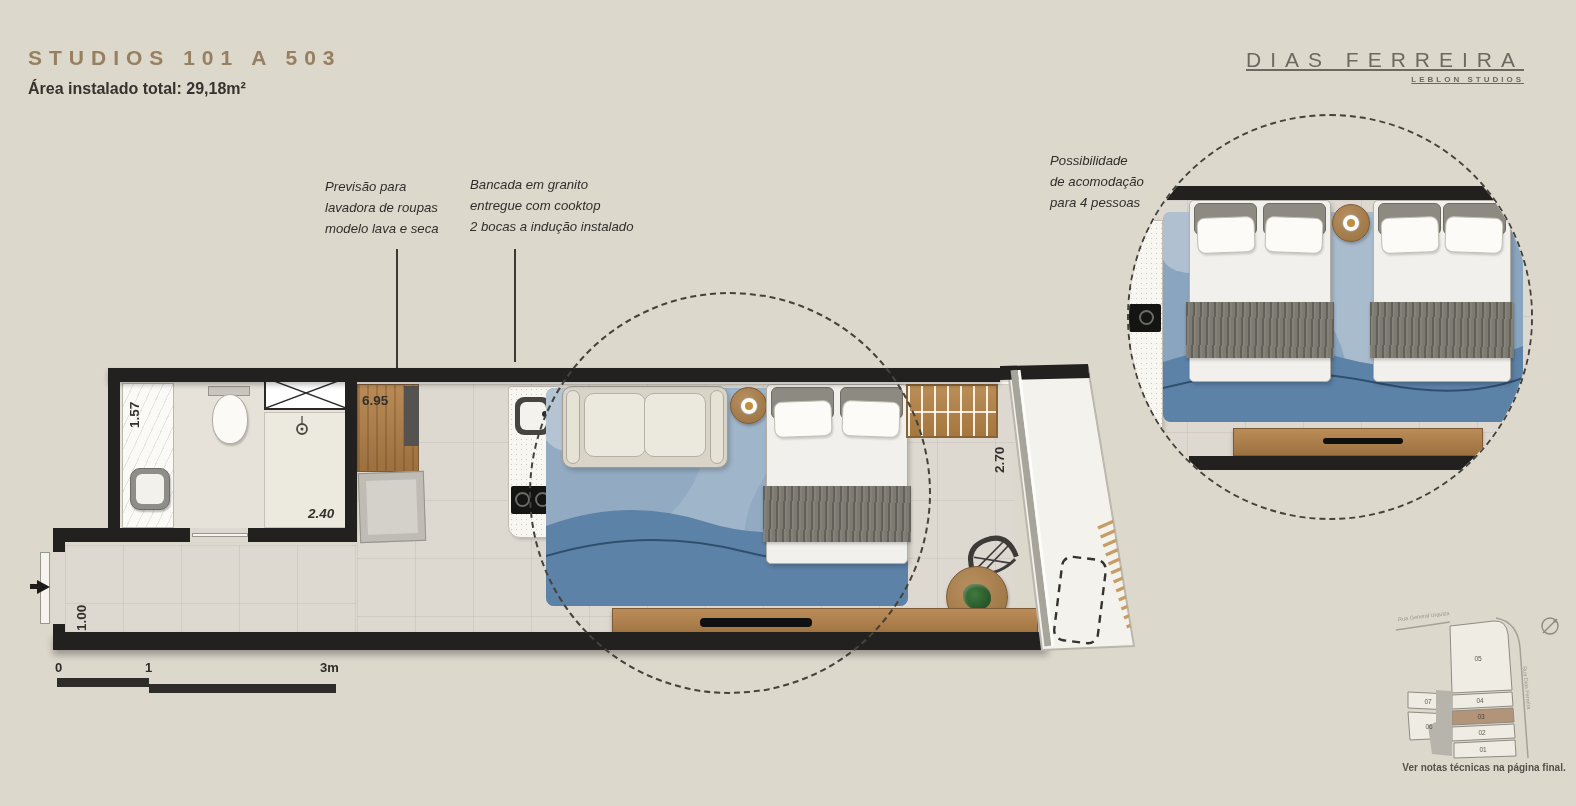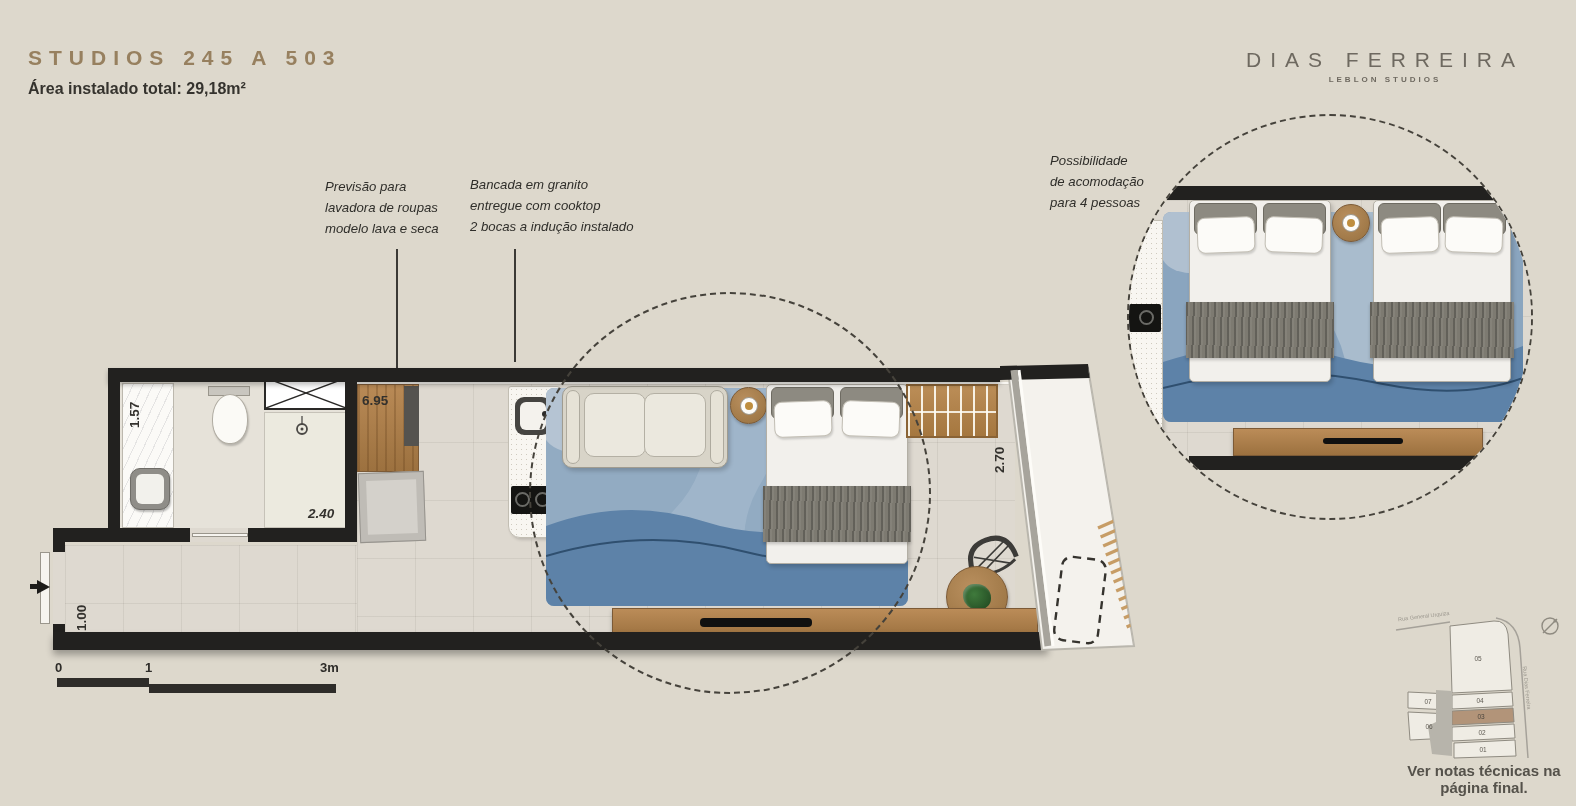--- a/index.html
+++ b/index.html
@@ -8,21 +8,21 @@
     --unit-highlight:#b29479;
   }
   *{margin:0;padding:0;box-sizing:border-box;}
   body{font-family:"Liberation Sans","DejaVu Sans",sans-serif;background:var(--background);}
   #stage{position:relative;width:1576px;height:806px;background:var(--background);overflow:hidden;}
 
   
   .title{position:absolute;left:28px;top:46px;font-size:21px;font-weight:600;
          letter-spacing:7px;color:var(--title-color);}
   .area{position:absolute;left:28px;top:80px;font-size:16px;font-weight:bold;color:var(--text-dark);}
-  .brand{position:absolute;right:52px;top:48px;text-align:center;color:var(--brand-color);}
+  .brand{position:absolute;right:52px;top:48px;text-align:right;color:var(--brand-color);text-decoration:underline;}
   .brand .bname{font-size:21px;letter-spacing:9px;font-weight:500;}
   .brand .btag{font-size:8px;letter-spacing:3px;margin-top:3px;font-weight:600;}
 
   
   .ann{position:absolute;font-size:13.2px;font-style:italic;line-height:1.58;color:#2f2e2a;}
   .leader{position:absolute;width:1.5px;background:#3b3935;}
 
   
   .wall{position:absolute;background:var(--wall-color);}
   .floor{position:absolute;background:#ded9d0;}
@@ -87,35 +87,35 @@
   .tvbar{position:absolute;background:#101010;border-radius:4px;}
 
   .dashcircle{position:absolute;border:2px dashed #45423b;border-radius:50%;}
 
   .door-leaf{position:absolute;background:#f6f4ef;border:1px solid #9a968c;}
 
   .detail{position:absolute;left:1127px;top:114px;width:406px;height:406px;border:2px dashed #45423b;
           border-radius:50%;overflow:hidden;background:var(--background);}
 
   .sitenote{position:absolute;left:1392px;top:762px;width:184px;text-align:center;
-            font-size:15px;font-weight:bold;color:#55524b;}
+            font-size:10px;font-weight:bold;color:#55524b;}
 
   .scale-label{position:absolute;font-size:13px;font-weight:bold;color:#2e2c29;}
   .scale-seg{position:absolute;background:#2e2c29;}
 
   .arrow-right{position:absolute;width:0;height:0;border-top:7px solid transparent;
                border-bottom:7px solid transparent;border-left:13px solid #1d1c1a;}
   .arrow-tail{position:absolute;background:#1d1c1a;}
 </style>
 </head>
 <body>
 
 <div id="stage">
 
-  <div class="title">STUDIOS 245 A 503</div>
+  <div class="title">STUDIOS 101 A 503</div>
   <div class="area">Área instalado total: 29,18m²</div>
   <div class="brand">
     <div class="bname">DIAS FERREIRA</div>
     <div class="btag">LEBLON STUDIOS</div>
   </div>
 
   <div class="ann" style="left:325px;top:177px;">
     <div>Previsão para</div>
     <div>lavadora de roupas</div>
     <div>modelo lava e seca</div>

